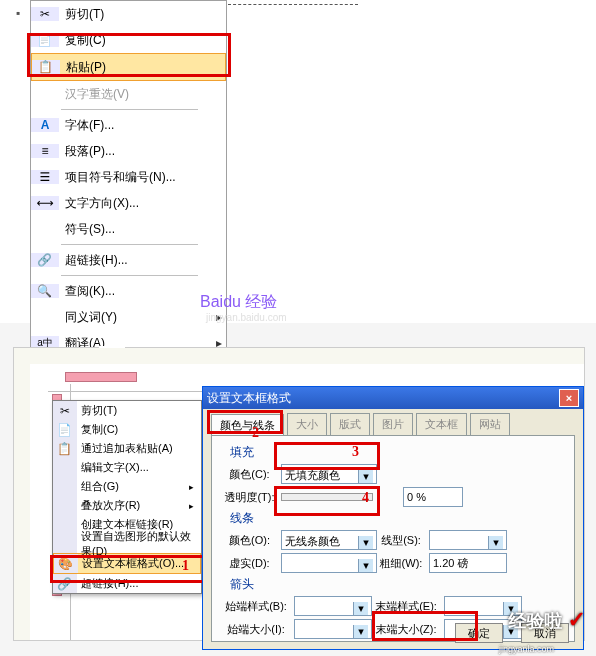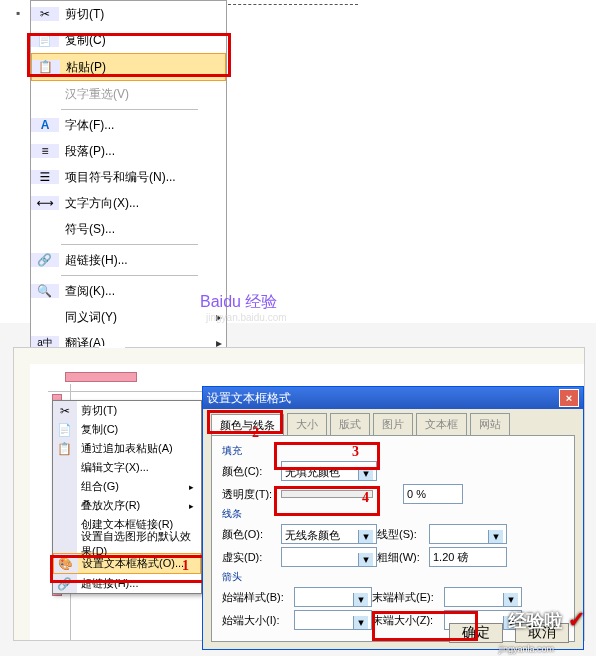--- a/index.html
+++ b/index.html
@@ -34,27 +34,27 @@
 .ctx-arrow{width:12px;font-size:9px}
 .ctx-highlight{background:#ffe7a2;border:1px solid #f0a030}
 
 .dialog{position:absolute;left:172px;top:22px;width:380px;height:262px;background:#ece9d8;border:1px solid #0054e3}
 .dlg-title{height:22px;background:linear-gradient(#3b78e7,#2558c0);color:#fff;display:flex;align-items:center;padding:0 4px;font-size:12px}
 .dlg-close{width:18px;height:16px;background:#e06050;border:1px solid #fff;color:#fff;margin-left:auto;display:flex;align-items:center;justify-content:center;font-size:11px;font-weight:bold;cursor:pointer}
 .tab-strip{display:flex;padding:4px 8px 0 8px;gap:3px}
 .tab{padding:3px 8px;background:#ece9d8;border:1px solid #919b9c;border-bottom:none;font-size:11px;cursor:pointer;color:#888}
 .tab.active{background:#fcfcfc;color:#000;position:relative;top:1px}
 .tab-body{margin:0 8px 8px 8px;background:#fcfcfc;border:1px solid #919b9c;height:193px;padding:6px 10px;position:relative}
-.group-label{color:#003399;font-size:10px;margin:2px 0}
+.group-label{color:#003399;font-size:12px;margin:2px 8px}
 .form-row{display:flex;align-items:center;margin:3px 0;font-size:11px}
-.form-label{width:55px;text-align:left;padding-right:4px}
+.form-label{width:55px;text-align:center;padding-right:4px}
 .combo{border:1px solid #7f9db9;background:#fff;height:18px;display:flex;align-items:flex-end;padding:0 3px;font-size:11px}
 .combo-arrow{margin-left:auto;background:#cde6f7;width:14px;text-align:center;border-left:1px solid #7f9db9}
 .spinner{border:1px solid #7f9db9;background:#fff;height:18px;width:52px;display:flex;align-items:center;padding:0 3px;font-size:11px}
-.dlg-btn{position:absolute;bottom:6px;height:20px;border:1px solid #888;background:#ece9d8;font-size:14px;padding:0 12px;cursor:pointer}
+.dlg-btn{position:absolute;bottom:6px;height:20px;border:1px solid #888;background:#ece9d8;font-size:11px;padding:0 12px;cursor:pointer}
 
 .red-num{position:absolute;color:#d00;font-size:14px;font-weight:bold;font-family:serif}
 .logo{position:absolute;right:10px;bottom:23px;color:#fff;font-weight:bold;font-size:18px;text-shadow:0 0 3px #000}
 .logo-sub{position:absolute;right:42px;bottom:2px;color:#fff;font-size:9px;text-shadow:0 0 2px #000}
 .check{color:#d00;font-size:22px;font-weight:bold}
 .page-label{position:absolute;left:85px;top:-2px;font-size:11px;background:#fff;padding:0 2px}
 </style>
 </head>
 <body>
 

